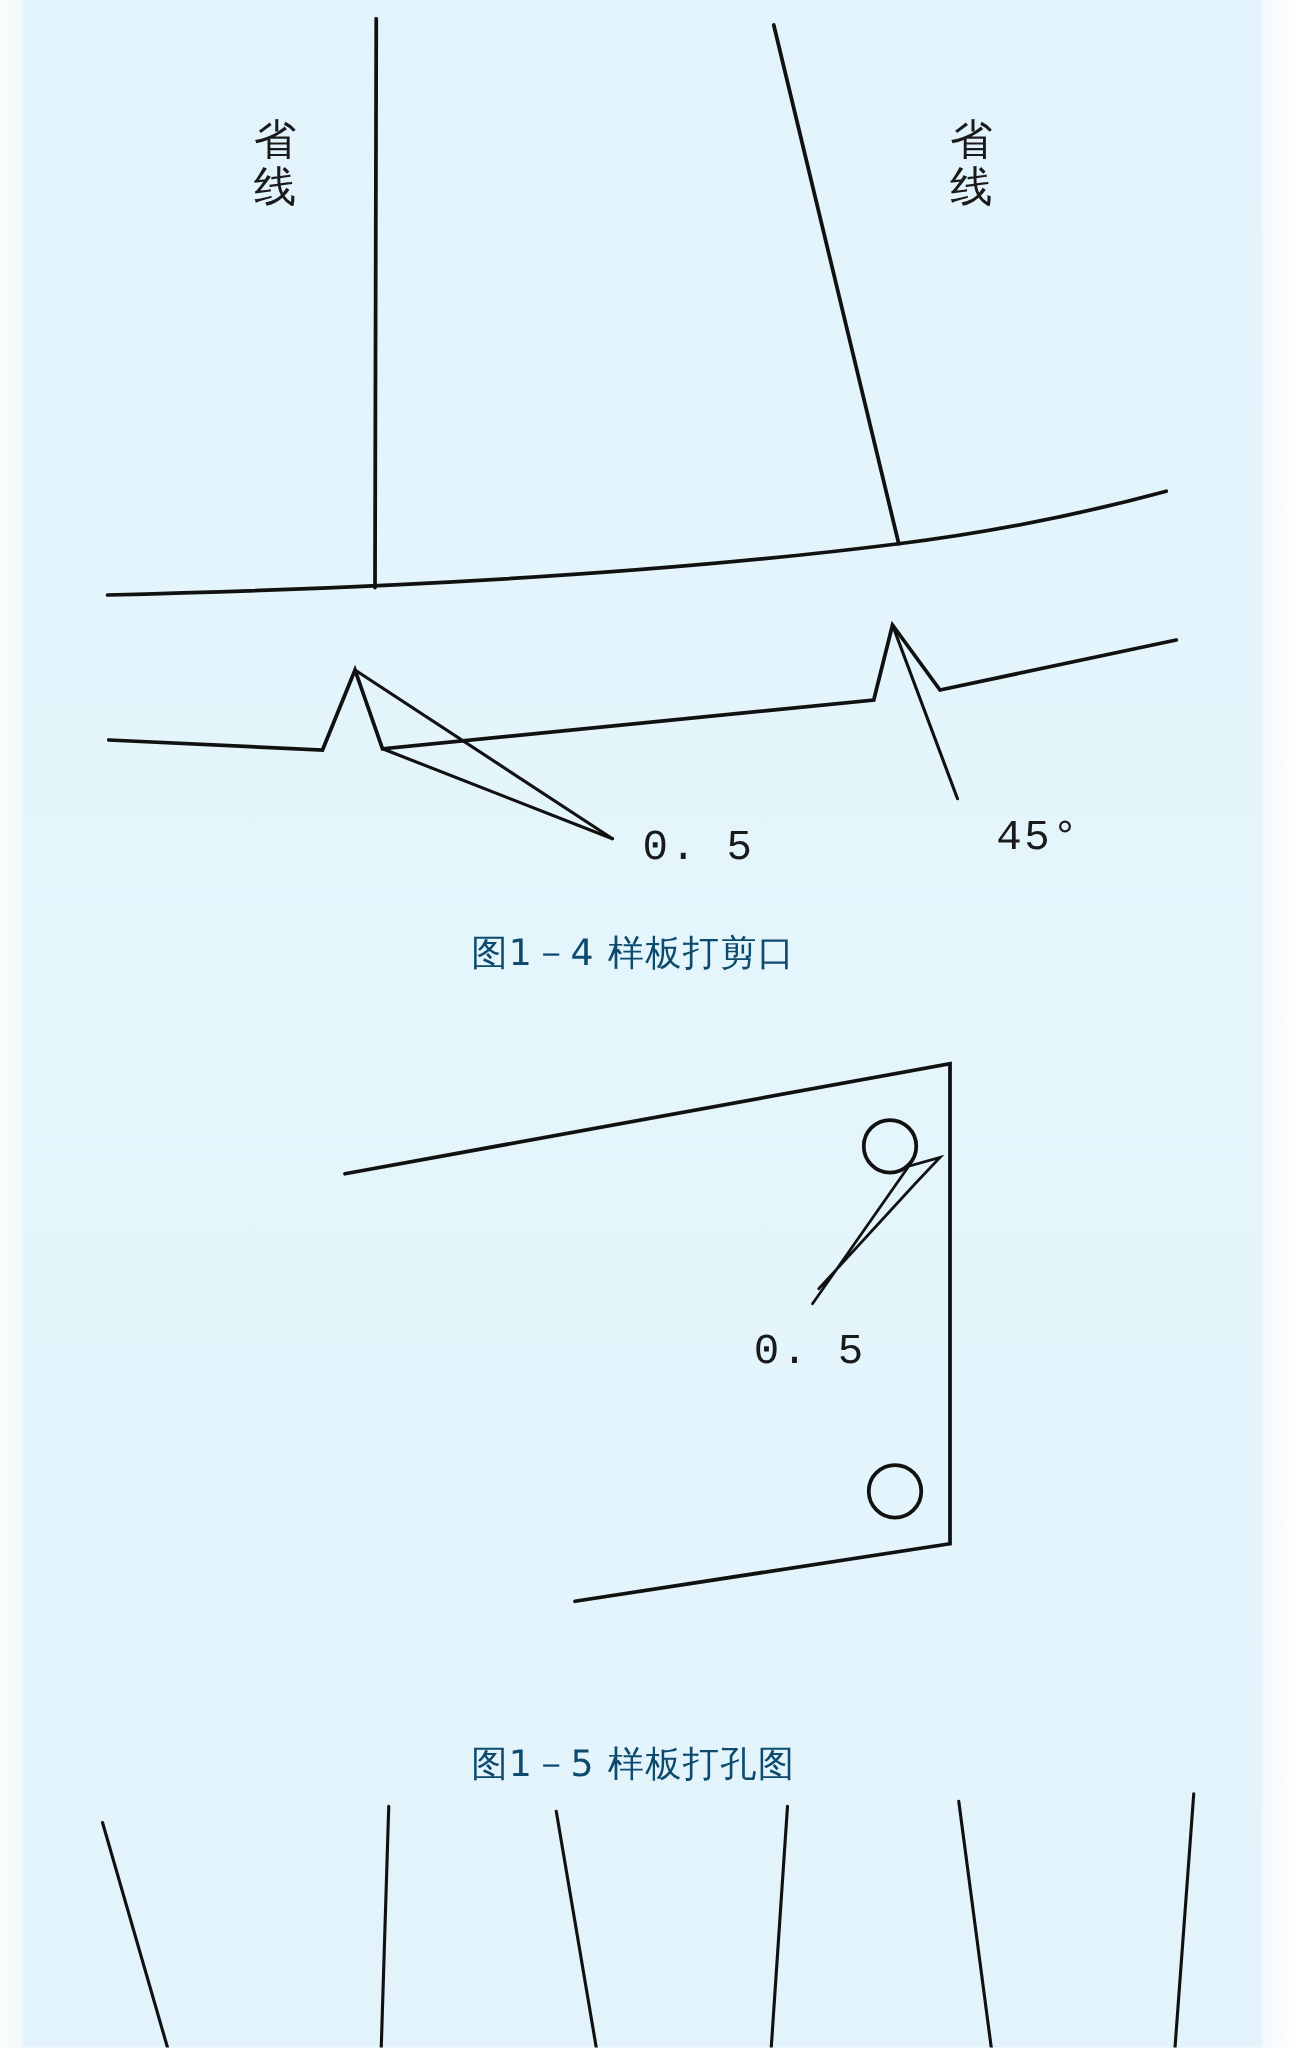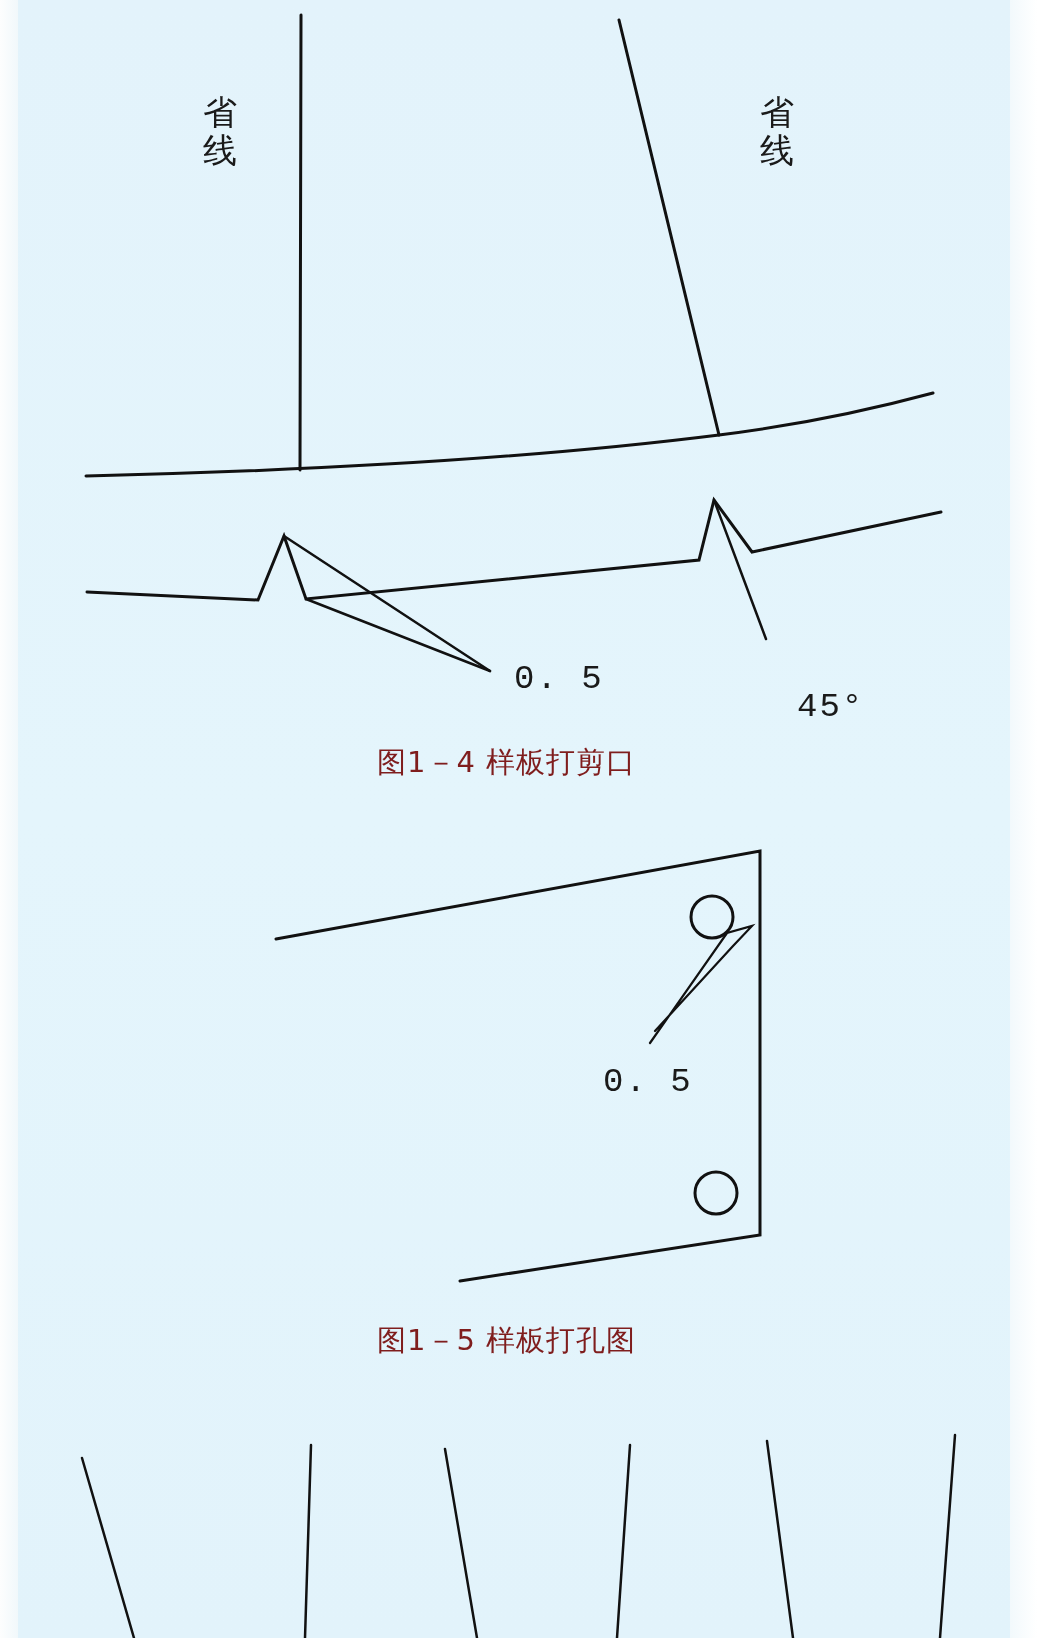--- a/index.html
+++ b/index.html
@@ -58,21 +58,21 @@
       word-break: break-all;
       white-space: normal;
     }
     .num {
       font-family: Liberation Mono, monospace;
       font-size: 34px;
       letter-spacing: 2px;
     }
     .caption {
       position: absolute;
-      color: #7f1d1d;
+      color: #0c4a6e;
       font-family: "DejaVu Sans", "Liberation Sans", sans-serif;
       font-size: 29px;
       white-space: nowrap;
       letter-spacing: 1px;
     }
   </style>
 </head>
 <body>
 
 <div class="edge-left"></div>
@@ -112,19 +112,19 @@
     <line class="ink" x1="630" y1="1445" x2="617" y2="1638" stroke-width="2.5"></line>
     <line class="ink" x1="767" y1="1441" x2="793" y2="1638" stroke-width="2.5"></line>
     <line class="ink" x1="955" y1="1435" x2="940" y2="1638" stroke-width="2.5"></line>
   </g>
 </svg>
 
 <div class="vlabel" style="left:200px; top:96px;">省线</div>
 <div class="vlabel" style="left:757px; top:96px;">省线</div>
 
 <div class="label num" style="left:514px; top:660px;">0. 5</div>
-<div class="label num" style="left:797px; top:652px;margin-top:36px;">45°</div>
+<div class="label num" style="left:797px; top:652px;">45°</div>
 
 <div class="caption" style="left:377px; top:743px;">图1－4  样板打剪口</div>
 
 <div class="label num" style="left:603px; top:1063px;">0. 5</div>
 
-<div class="caption" style="left:377px; top:1321px;">图1－5  样板打孔图</div>
+<div class="caption" style="left:377px; top:1392px;">图1－5  样板打孔图</div>
 
 </body></html>

